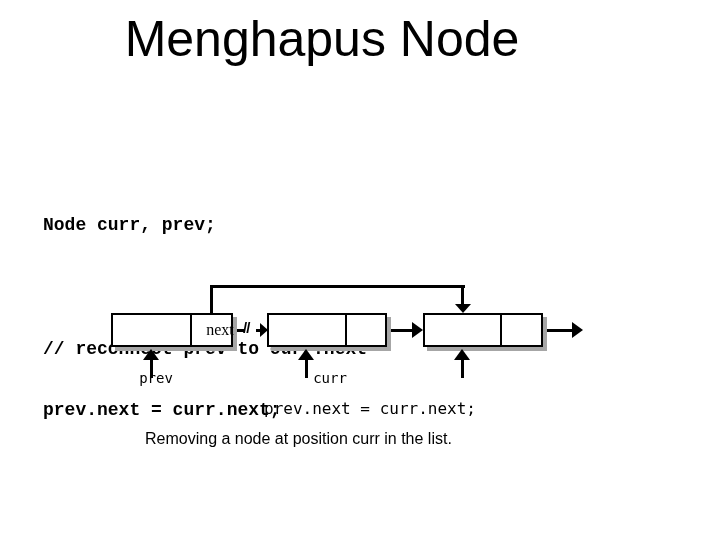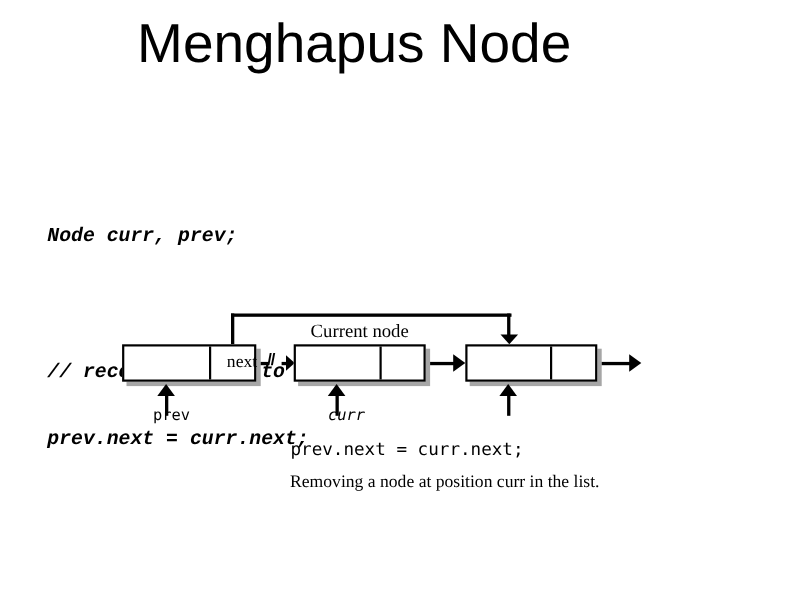--- a/index.html
+++ b/index.html
@@ -16,24 +16,24 @@
   
   .title{
     top:12px;left:0;width:644px;
     text-align:center;
     font-size:50px;line-height:54px;
     font-weight:400;color:#000;
   }
 
   
   .code{
-    top:164px;left:43px;
+    top:174px;left:43px;
     font-family:"Liberation Mono",monospace;
     font-weight:bold;font-size:18px;line-height:20.5px;
-    white-space:pre;color:#000;font-style:italic;
+    white-space:pre;color:#000;
   }
   .code .spacer{height:21px;}
 
   
   .node-box{
     box-sizing:border-box;
     border:2px solid #000;
     background:#fff;
     box-shadow:4px 4px 0 #a6a6a6;
     height:34px;top:313px;
@@ -57,22 +57,22 @@
     top:369px;width:120px;text-align:center;
     font-family:"DejaVu Sans Mono",monospace;
     font-size:14px;line-height:18px;
   }
   .assignment{
     top:399px;left:250px;width:240px;text-align:center;
     font-family:"DejaVu Sans Mono",monospace;
     font-size:16px;line-height:20px;
   }
   .caption{
-    top:429px;left:145px;width:400px;text-align:right;
-    font-family:Liberation Serif, serif;
+    top:429px;left:145px;width:400px;text-align:left;
+    font-family:Liberation Sans, sans-serif;
     font-size:16px;line-height:20px;
   }
 </style>
 </head>
 <body>
 
 <div class="slide">
 
   <div class="abs title">
     <div>Menghapus Node</div>
@@ -85,21 +85,20 @@
     <div>prev.next = curr.next;</div>
   </div>
 
   <div class="abs" style="left:0;top:0;width:720px;height:540px;">
 
     <div class="abs hline" style="left:210px;top:285px;width:255px;"></div>
     <div class="abs vline" style="left:210px;top:285px;height:28px;"></div>
     <div class="abs vline" style="left:461px;top:285px;height:21px;"></div>
     <div class="abs arrowhead-down" style="left:455px;top:304px;"></div>
 
-    <div class="abs serif-label current-node">Current node</div>
 
     <div class="abs node-box" style="left:111px;width:122px;">
       <div class="abs divider" style="left:77px;"></div>
       <div class="abs field-label" style="left:96px;">next</div>
     </div>
 
     <div class="abs hline" style="left:237px;top:329px;width:7px;"></div>
     <div class="abs slashes">//</div>
     <div class="abs hline" style="left:256px;top:329px;width:5px;"></div>
     <div class="abs arrowhead-right small" style="left:260px;top:323px;"></div>
@@ -117,21 +116,21 @@
 
     <div class="abs hline" style="left:547px;top:329px;width:27px;"></div>
     <div class="abs arrowhead-right" style="left:572px;top:322px;"></div>
 
     <div class="abs arrowhead-up" style="left:143px;top:349px;"></div>
     <div class="abs vline" style="left:150px;top:358px;height:20px;"></div>
     <div class="abs ptr-label" style="left:96px;">prev</div>
 
     <div class="abs arrowhead-up" style="left:298px;top:349px;"></div>
     <div class="abs vline" style="left:305px;top:358px;height:20px;"></div>
-    <div class="abs ptr-label" style="left:255px;font-style:italic;">curr</div>
+    <div class="abs ptr-label" style="left:270px;">curr</div>
 
     <div class="abs arrowhead-up" style="left:454px;top:349px;"></div>
     <div class="abs vline" style="left:461px;top:358px;height:20px;"></div>
 
     <div class="abs assignment">prev.next = curr.next;</div>
 
     <div class="abs caption">Removing a node at position curr in the list.</div>
 
   </div>
 </div>

